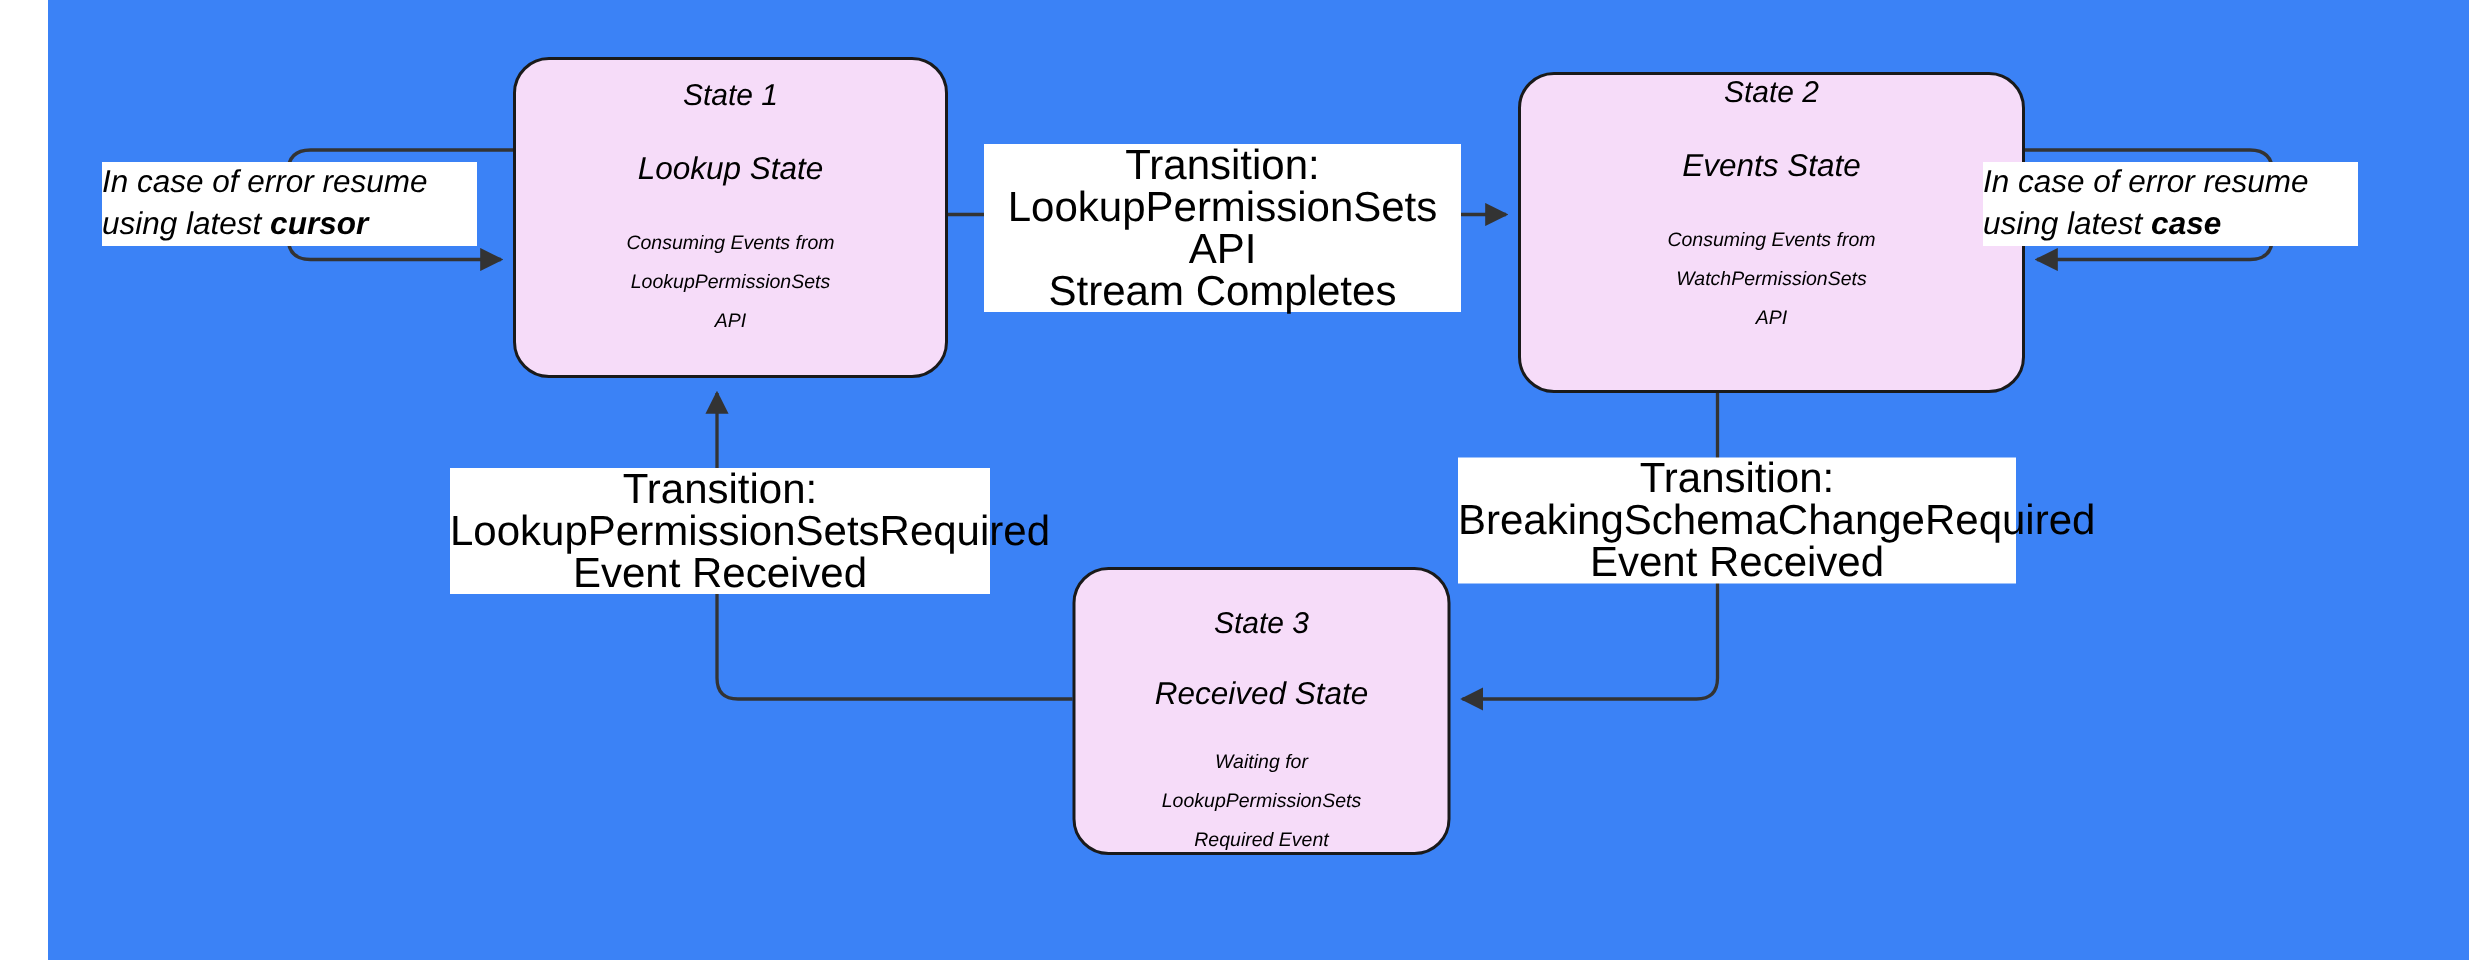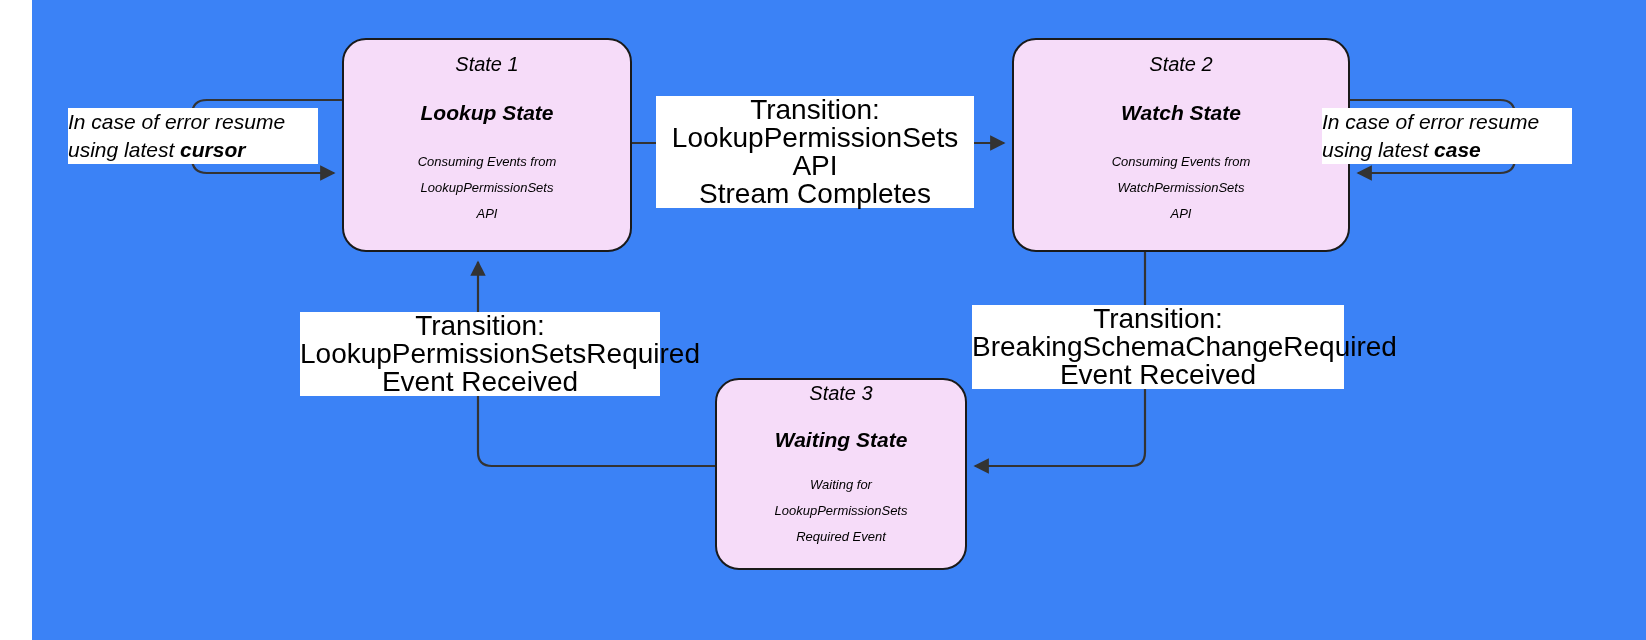--- a/index.html
+++ b/index.html
@@ -38,45 +38,44 @@
     color: #000000;
     z-index: 3;
   }
   .state-id {
     font-style: italic;
     font-size: 20px;
     line-height: 24px;
   }
   .state-title {
     font-style: italic;
-    font-weight: bold;
+    font-weight: normal;
     font-size: 21px;
     line-height: 25px;
   }
   .state-desc {
     font-style: italic;
     font-size: 13px;
     line-height: 26px;
     white-space: pre-line;
   }
   #state1 {
     left: 310px; top: 38px; width: 290px; height: 214px;
     padding-top: 12px;
   }
   #state1 .state-title { margin-top: 24px; }
   #state1 .state-desc  { margin-top: 24px; }
   #state2 {
-    left: 980px; top: 38px; width: 338px; height: 214px;
-    padding-top: 12px;
+    left: 980px; top: 48px; width: 338px; height: 214px;
   }
   #state2 .state-title { margin-top: 24px; }
   #state2 .state-desc  { margin-top: 24px; }
   #state3 {
     left: 683px; top: 378px; width: 252px; height: 192px;
-    padding-top: 1px;
+    padding-top: 24px;
   }
   #state3 .state-title { margin-top: 22px; }
   #state3 .state-desc  { margin-top: 20px; }
 
   .edge-label {
     position: absolute;
     text-align: center;
     font-size: 28px;
     line-height: 28px;
     color: #000000;
@@ -137,29 +136,29 @@
   <div class="state-box" id="state1">
     <div class="state-id">State 1</div>
     <div class="state-title">Lookup State</div>
     <div class="state-desc">Consuming Events from
 LookupPermissionSets
 API</div>
   </div>
 
   <div class="state-box" id="state2">
     <div class="state-id">State 2</div>
-    <div class="state-title">Watch State</div>
+    <div class="state-title">Events State</div>
     <div class="state-desc">Consuming Events from
 WatchPermissionSets
 API</div>
   </div>
 
   <div class="state-box" id="state3">
     <div class="state-id">State 3</div>
-    <div class="state-title">Waiting State</div>
+    <div class="state-title">Received State</div>
     <div class="state-desc">Waiting for
 LookupPermissionSets
 Required Event</div>
   </div>
 
   <div class="edge-label" id="label-lookup-to-watch">Transition:
 LookupPermissionSets API
 Stream Completes</div>
 
   <div class="edge-label" id="label-state3-to-state1">Transition:

